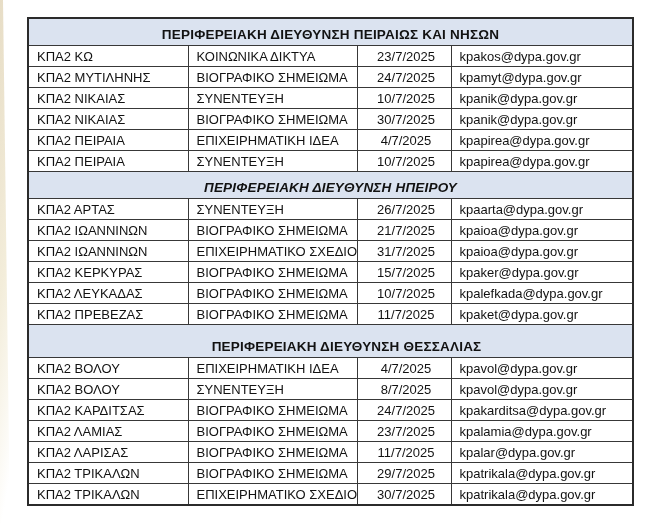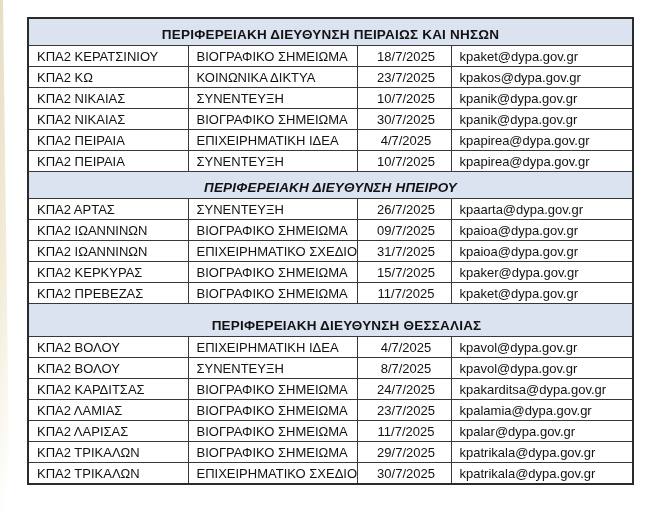--- a/index.html
+++ b/index.html
@@ -72,32 +72,32 @@
       <col style="width:160px">
       <col style="width:169px">
       <col style="width:94px">
       <col style="width:182px">
     </colgroup>
     <tbody id="table-body">
         <tr class="section-row s0">
           <td colspan="4" style="background: rgb(219, 227, 240);">ΠΕΡΙΦΕΡΕΙΑΚΗ ΔΙΕΥΘΥΝΣΗ ΠΕΙΡΑΙΩΣ ΚΑΙ ΝΗΣΩΝ</td>
         </tr>
         <tr>
-          <td class="c0">ΚΠΑ2 ΚΕΡΑΤΣΙΝΙΟΥ</td>
-          <td class="c1">ΒΙΟΓΡΑΦΙΚΟ ΣΗΜΕΙΩΜΑ</td>
-          <td class="c2">18/7/2025</td>
-          <td class="c3">kpaket@dypa.gov.gr</td>
-        </tr>
-        <tr>
           <td class="c0">ΚΠΑ2 ΚΩ</td>
           <td class="c1">ΚΟΙΝΩΝΙΚΑ ΔΙΚΤΥΑ</td>
           <td class="c2">23/7/2025</td>
           <td class="c3">kpakos@dypa.gov.gr</td>
         </tr>
         <tr>
+          <td class="c0">ΚΠΑ2 ΜΥΤΙΛΗΝΗΣ</td>
+          <td class="c1">ΒΙΟΓΡΑΦΙΚΟ ΣΗΜΕΙΩΜΑ</td>
+          <td class="c2">24/7/2025</td>
+          <td class="c3">kpamyt@dypa.gov.gr</td>
+        </tr>
+        <tr>
           <td class="c0">ΚΠΑ2 ΝΙΚΑΙΑΣ</td>
           <td class="c1">ΣΥΝΕΝΤΕΥΞΗ</td>
           <td class="c2">10/7/2025</td>
           <td class="c3">kpanik@dypa.gov.gr</td>
         </tr>
         <tr>
           <td class="c0">ΚΠΑ2 ΝΙΚΑΙΑΣ</td>
           <td class="c1">ΒΙΟΓΡΑΦΙΚΟ ΣΗΜΕΙΩΜΑ</td>
           <td class="c2">30/7/2025</td>
           <td class="c3">kpanik@dypa.gov.gr</td>
@@ -119,34 +119,40 @@
         </tr>
         <tr>
           <td class="c0">ΚΠΑ2 ΑΡΤΑΣ</td>
           <td class="c1">ΣΥΝΕΝΤΕΥΞΗ</td>
           <td class="c2">26/7/2025</td>
           <td class="c3">kpaarta@dypa.gov.gr</td>
         </tr>
         <tr>
           <td class="c0">ΚΠΑ2 ΙΩΑΝΝΙΝΩΝ</td>
           <td class="c1">ΒΙΟΓΡΑΦΙΚΟ ΣΗΜΕΙΩΜΑ</td>
-          <td class="c2">09/7/2025</td>
+          <td class="c2">21/7/2025</td>
           <td class="c3">kpaioa@dypa.gov.gr</td>
         </tr>
         <tr>
           <td class="c0">ΚΠΑ2 ΙΩΑΝΝΙΝΩΝ</td>
           <td class="c1">ΕΠΙΧΕΙΡΗΜΑΤΙΚΟ ΣΧΕΔΙΟ</td>
           <td class="c2">31/7/2025</td>
           <td class="c3">kpaioa@dypa.gov.gr</td>
         </tr>
         <tr>
           <td class="c0">ΚΠΑ2 ΚΕΡΚΥΡΑΣ</td>
           <td class="c1">ΒΙΟΓΡΑΦΙΚΟ ΣΗΜΕΙΩΜΑ</td>
           <td class="c2">15/7/2025</td>
           <td class="c3">kpaker@dypa.gov.gr</td>
+        </tr>
+        <tr>
+          <td class="c0">ΚΠΑ2 ΛΕΥΚΑΔΑΣ</td>
+          <td class="c1">ΒΙΟΓΡΑΦΙΚΟ ΣΗΜΕΙΩΜΑ</td>
+          <td class="c2">10/7/2025</td>
+          <td class="c3">kpalefkada@dypa.gov.gr</td>
         </tr>
         <tr>
           <td class="c0">ΚΠΑ2 ΠΡΕΒΕΖΑΣ</td>
           <td class="c1">ΒΙΟΓΡΑΦΙΚΟ ΣΗΜΕΙΩΜΑ</td>
           <td class="c2">11/7/2025</td>
           <td class="c3">kpaket@dypa.gov.gr</td>
         </tr>
         <tr class="section-row s2">
           <td colspan="4" style="background: rgb(219, 227, 240);">ΠΕΡΙΦΕΡΕΙΑΚΗ ΔΙΕΥΘΥΝΣΗ ΘΕΣΣΑΛΙΑΣ</td>
         </tr>

